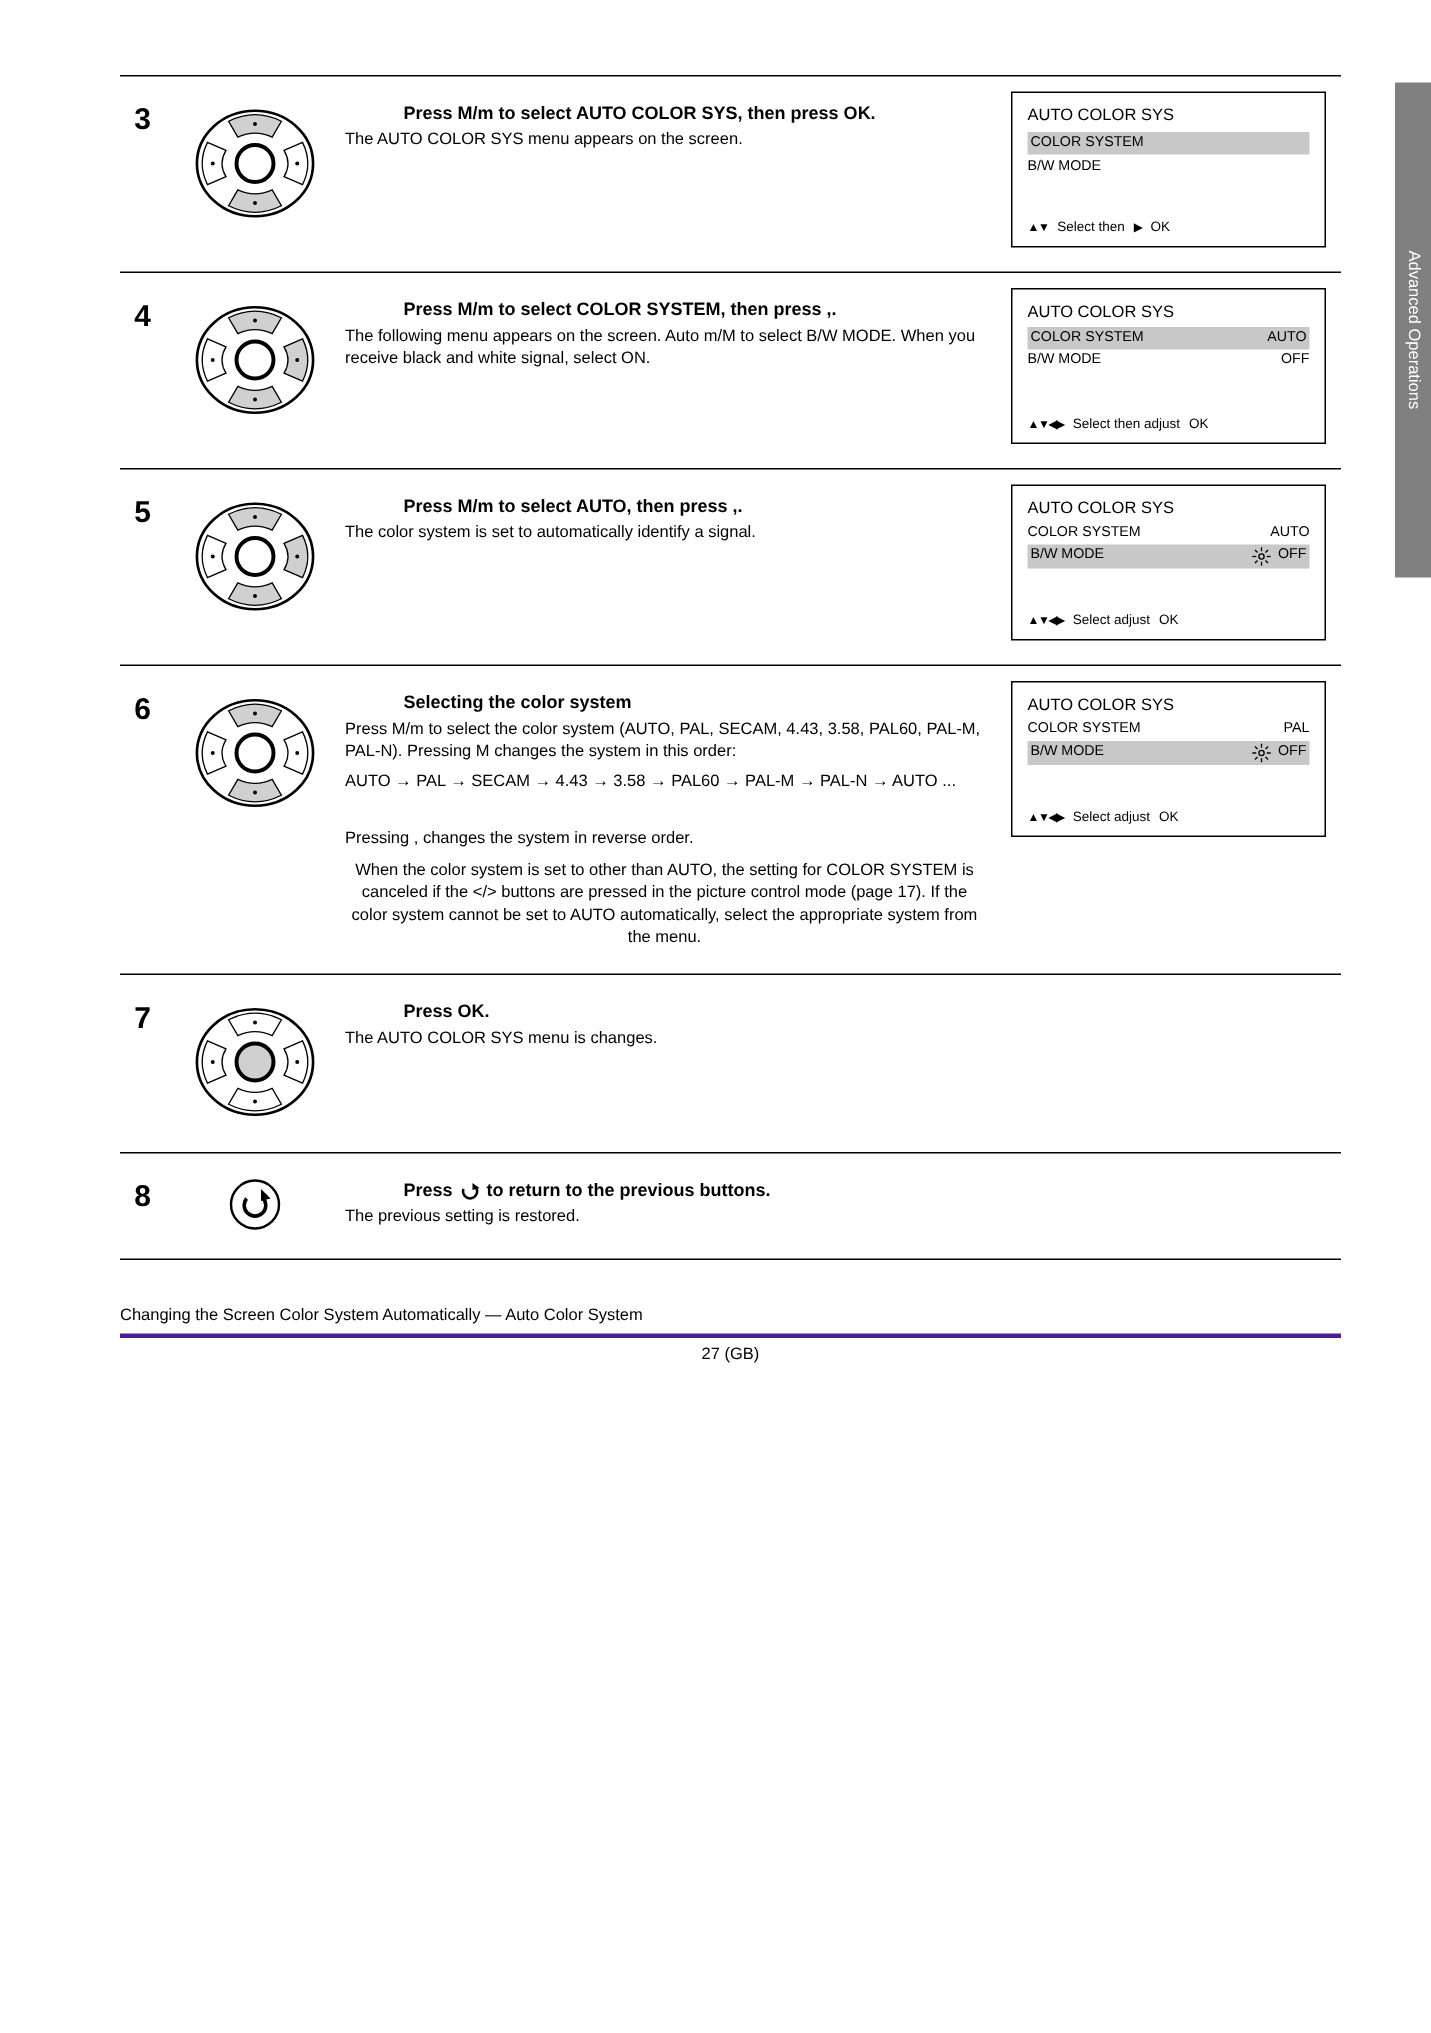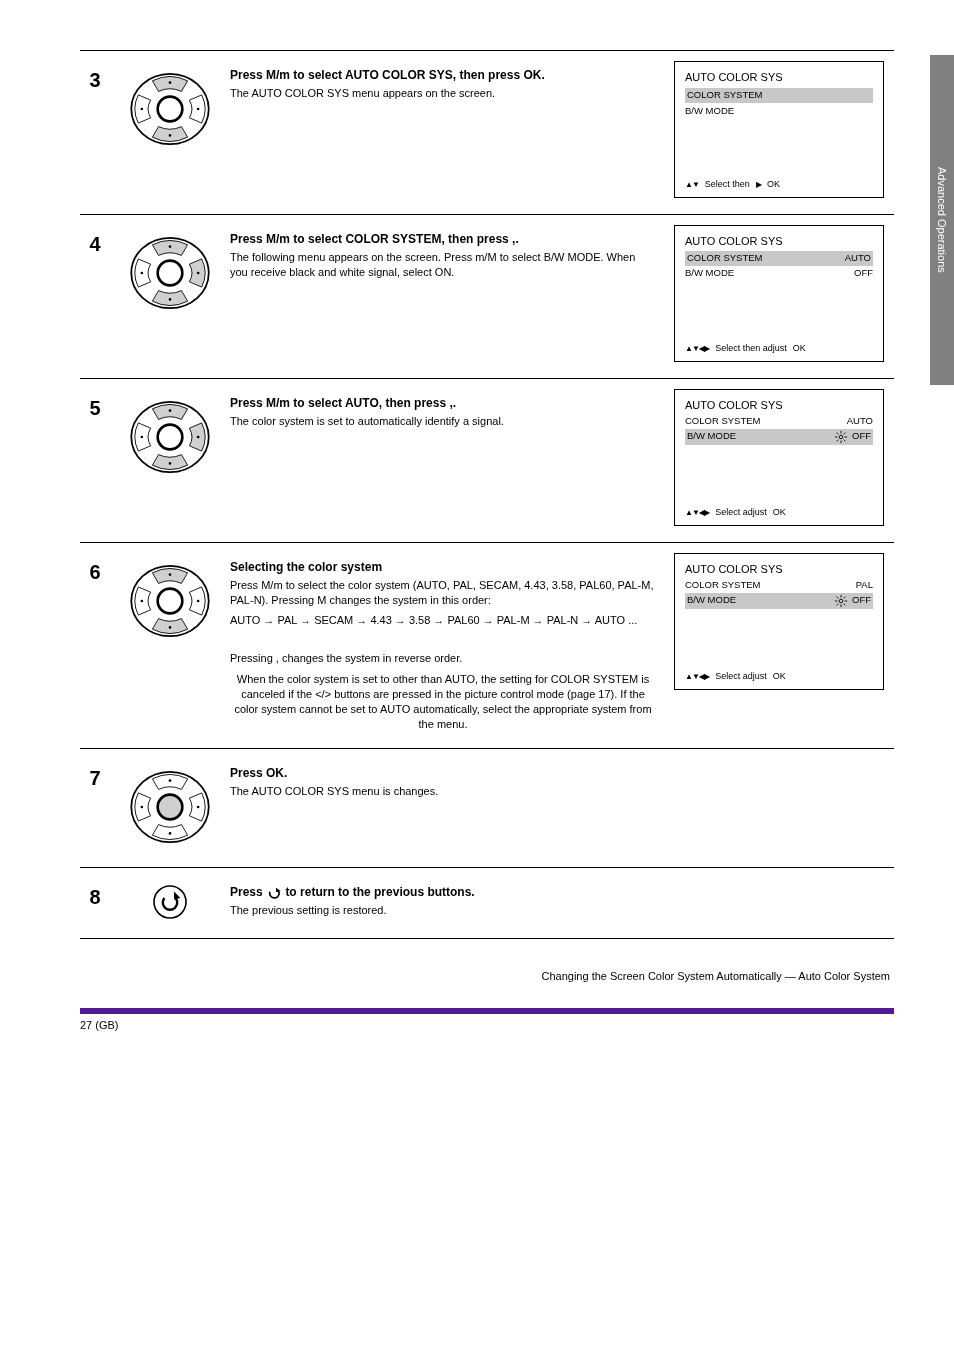--- a/index.html
+++ b/index.html
@@ -54,27 +54,28 @@
   }
   .col-text {
     flex: 1;
     padding-top: 6px;
     padding-right: 8px;
   }
   .col-text .title {
     font-weight: bold;
     font-size: 12px;
     margin-bottom: 3px;
+    margin-left: 39px;
   }
   .col-text .body { font-size: 11px; }
   .col-screen { width: 220px; }
   .screen {
     border: 1px solid #000;
     width: 210px;
-    height: 137px;
+    height: 104px;
     padding: 8px 10px;
     font-size: 9.5px;
     line-height: 1.3;
     position: relative;
     background: #fff;
   }
   .screen .menu-title { font-size: 11px; margin-bottom: 3px; }
   .screen .menu-line { margin: 1px 0; white-space: pre; }
   .screen .hl { background: #c8c8c8; display: inline-block; padding: 1px 2px; width: 100%; }
   .screen .hl-row { background: #c8c8c8; padding: 1px 2px; margin: 1px 0; display:flex; justify-content:space-between; align-items:center;}
@@ -85,30 +86,29 @@
     font-size: 9px;
     display:flex;
     gap:6px;
     align-items:center;
   }
   .tri { font-size: 8px; letter-spacing: -1px; }
   svg.dpad { width: 88px; height: 88px; }
   svg.returnbtn { width: 40px; height: 40px; }
   .sun-icon { display:inline-block; width:14px; }
   .footer-line {
-    text-align: right;
     font-size: 11px;
     margin-top: 30px;
     padding-right: 4px;
   }
   .footer-bar {
-    border-top: 6px solid #4c1d95;
-    margin-top: 24px;
+    border-top: 3px solid #4c1d95;
+    margin-top: 4px;
     padding-top: 4px;
-    text-align: left;
+    text-align: center;
     font-size: 11px;
   }
   .seq { margin-top: 4px; font-size: 11px; line-height:1.6;}
 </style>
 </head>
 <body>
 
 <div class="page">
   <div class="side-tab">Advanced Operations</div>
 
@@ -161,21 +161,21 @@
         <path d="M86 34 Q94 50 86 66 L72 60 Q78 50 72 40 Z" fill="#d0d0d0" stroke="#000"></path>
         <circle cx="50" cy="20" r="1.5"></circle>
           <circle cx="50" cy="80" r="1.5"></circle>
         <circle cx="18" cy="50" r="1.5"></circle>
           <circle cx="82" cy="50" r="1.5"></circle>
       </svg>
     </div>
     <div class="col-text">
       <div class="title">Press M/m to select COLOR SYSTEM, then press ,.</div>
       <div class="body">
-        <span>The following menu appears on the screen. Press </span>m/M<span> to select B/W MODE. When you receive black and white signal, select ON.</span>
+        <span>The following menu appears on the screen. Auto </span>m/M<span> to select B/W MODE. When you receive black and white signal, select ON.</span>
       </div>
     </div>
     <div class="col-screen">
       <div class="screen">
         <div class="menu-title">AUTO COLOR SYS</div>
         <div class="hl-row">
           <span>COLOR SYSTEM</span>
             <span>AUTO</span>
         </div>
         <div class="menu-line" style="display:flex;justify-content:space-between;">

